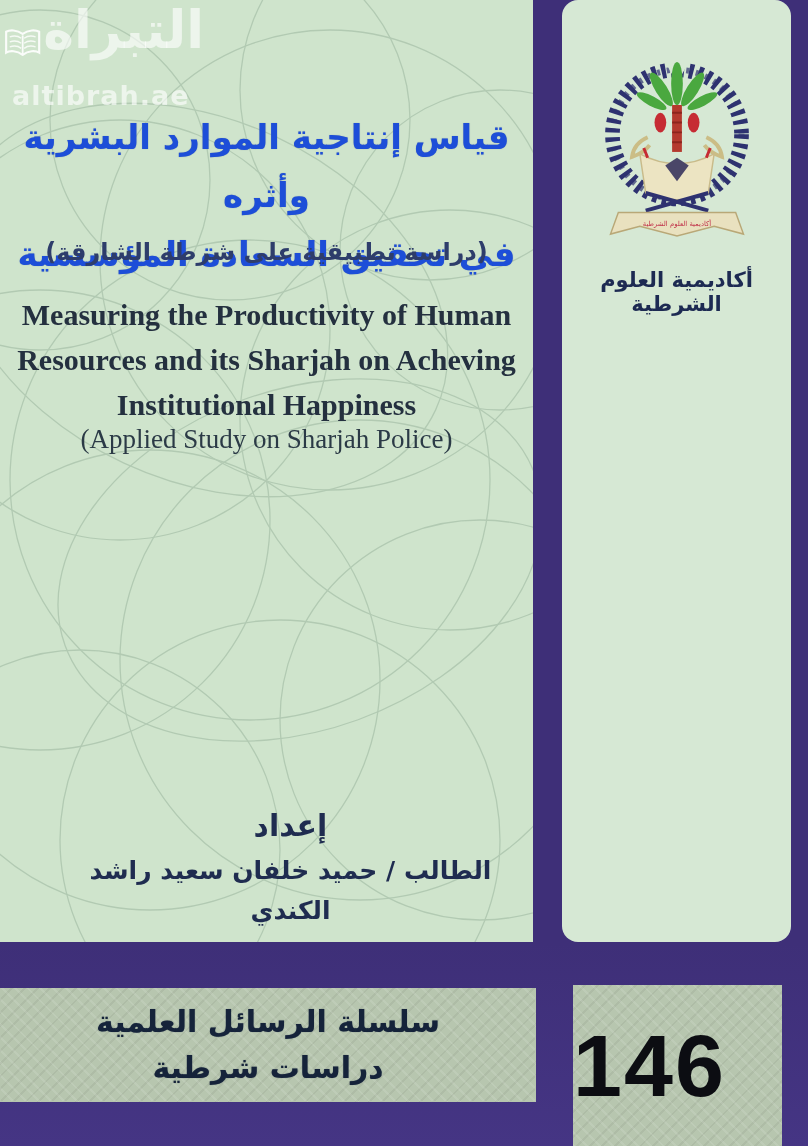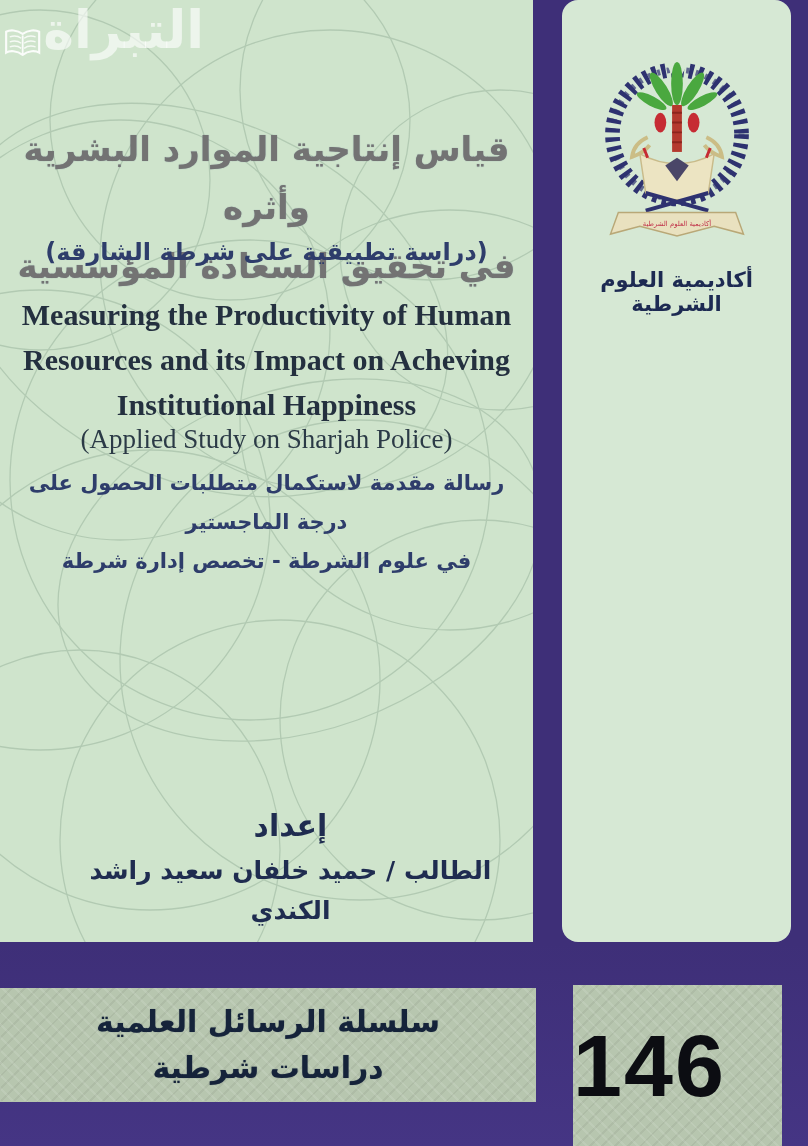--- a/index.html
+++ b/index.html
@@ -21,21 +21,21 @@
     color:rgba(255,255,255,0.62); z-index:3;
   }
   .wm-row { display:flex; flex-direction:row-reverse; align-items:flex-start; justify-content:center; gap:2px; }
   .wm-arabic { font-size:52px; font-weight:bold; line-height:1.0; letter-spacing:1px; }
   .wm-book { margin-top:18px; opacity:.95; }
   .wm-domain { font-size:27px; font-weight:bold; margin-top:14px; margin-left:8px; letter-spacing:1px; }
 
   .txt { position:absolute; left:0; width:100%; text-align:center; z-index:2; }
   .ar { direction:rtl; }
 
-  .ar-title { top:120px; color:#737373; font-size:34px; font-weight:bold; line-height:1.72; text-shadow:0 0 1px rgba(46,61,107,.4); }
+  .ar-title { top:108px; color:#1d4ed8; font-size:34px; font-weight:bold; line-height:1.72; text-shadow:0 0 1px rgba(46,61,107,.4); }
   .ar-subtitle { top:238px; color:#2e3d6b; font-size:24px; font-weight:bold; }
 
   .en-title { top:292px; color:#24303f; font-family:"Liberation Serif", serif; font-size:30px; font-weight:bold; line-height:1.5; }
   .en-subtitle { top:424px; color:#2b3a46; font-family:"Liberation Serif", serif; font-size:27px; }
 
   .thesis-note { top:464px; color:#2e3d6b; font-size:21px; font-weight:bold; line-height:1.85; }
 
   .author-block { top:802px; color:#1f2c50; font-weight:bold; line-height:1.62;padding-left:48px; }
   .author-heading { font-size:30px; letter-spacing:2px; }
   .author-name { font-size:25px; }
@@ -104,41 +104,38 @@
     <div class="watermark">
       <div class="wm-row">
         <span class="wm-arabic">التبراة</span>
         <svg class="wm-book" width="52" height="44" viewBox="0 0 52 44">
           <path d="M26 8 C18 2 8 2 3 5 L3 34 C8 31 18 31 26 37 C34 31 44 31 49 34 L49 5 C44 2 34 2 26 8 Z" fill="none" stroke="rgba(255,255,255,0.95)" stroke-width="3"></path>
           <path d="M26 10 L26 36" stroke="rgba(255,255,255,0.95)" stroke-width="2.5"></path>
           <path d="M8 12 C14 10 20 11 24 14 M8 19 C14 17 20 18 24 21 M8 26 C14 24 20 25 24 28
                    M44 12 C38 10 32 11 28 14 M44 19 C38 17 32 18 28 21 M44 26 C38 24 32 25 28 28" fill="none" stroke="rgba(255,255,255,0.85)" stroke-width="2"></path>
         </svg>
       </div>
+      <div class="wm-domain">altibrah.ae</div>
     </div>
 
     <div class="txt ar ar-title">
       <div>قياس إنتاجية الموارد البشرية وأثره</div>
       <div>في تحقيق السعادة المؤسسية</div>
     </div>
 
     <div class="txt ar ar-subtitle">(دراسة تطبيقية على شرطة الشارقة)</div>
 
     <div class="txt en-title">
       <div>Measuring the Productivity of Human</div>
-      <div>Resources and its Impact on Acheving</div>
+      <div>Resources and its Sharjah on Acheving</div>
       <div>Institutional Happiness</div>
     </div>
 
     <div class="txt en-subtitle">(Applied Study on Sharjah Police)</div>
 
-    <div class="txt ar thesis-note">
-      <div>رسالة مقدمة لاستكمال متطلبات الحصول على درجة الماجستير</div>
-      <div>في علوم الشرطة - تخصص إدارة شرطة</div>
-    </div>
 
     <div class="txt ar author-block">
       <div class="author-heading">إعداد</div>
       <div class="author-name">الطالب / حميد خلفان سعيد راشد الكندي</div>
     </div>
   </div>
 
   <div class="stripe-left"></div>
   <div class="stripe-right"></div>
 

